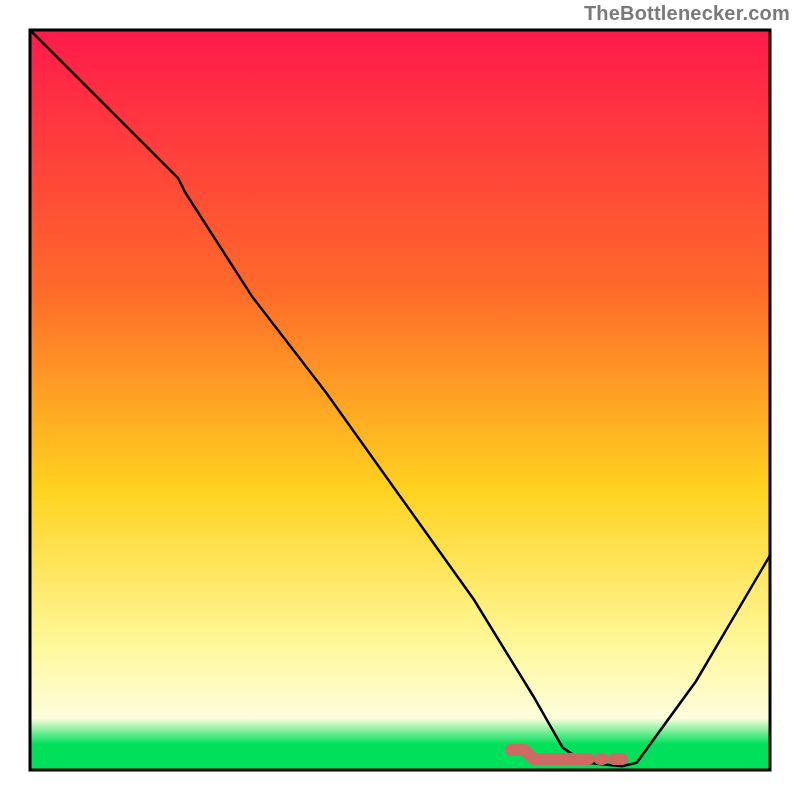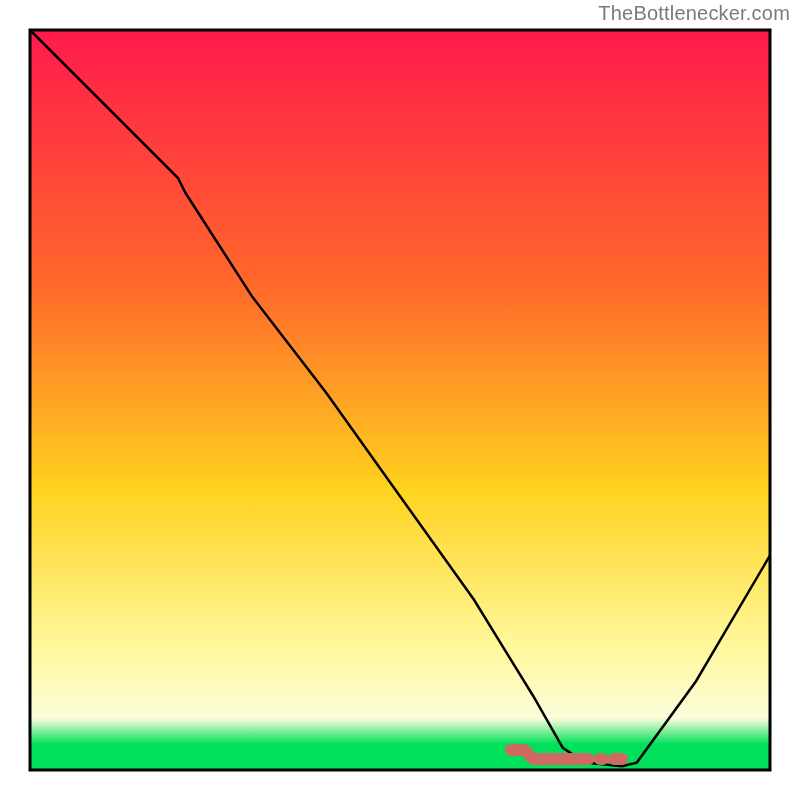--- a/index.html
+++ b/index.html
@@ -14,21 +14,21 @@
   .stage {
     position: relative;
     width: 800px;
     height: 800px;
   }
   .watermark {
     position: absolute;
     top: 2px;
     right: 10px;
     font-size: 20px;
-    font-weight: 400;
+    font-weight: 700;
     color: #7a7a7a;
     letter-spacing: 0.2px;
   }
   svg {
     display: block;
   }
 </style>
 </head>
 <body>
 

